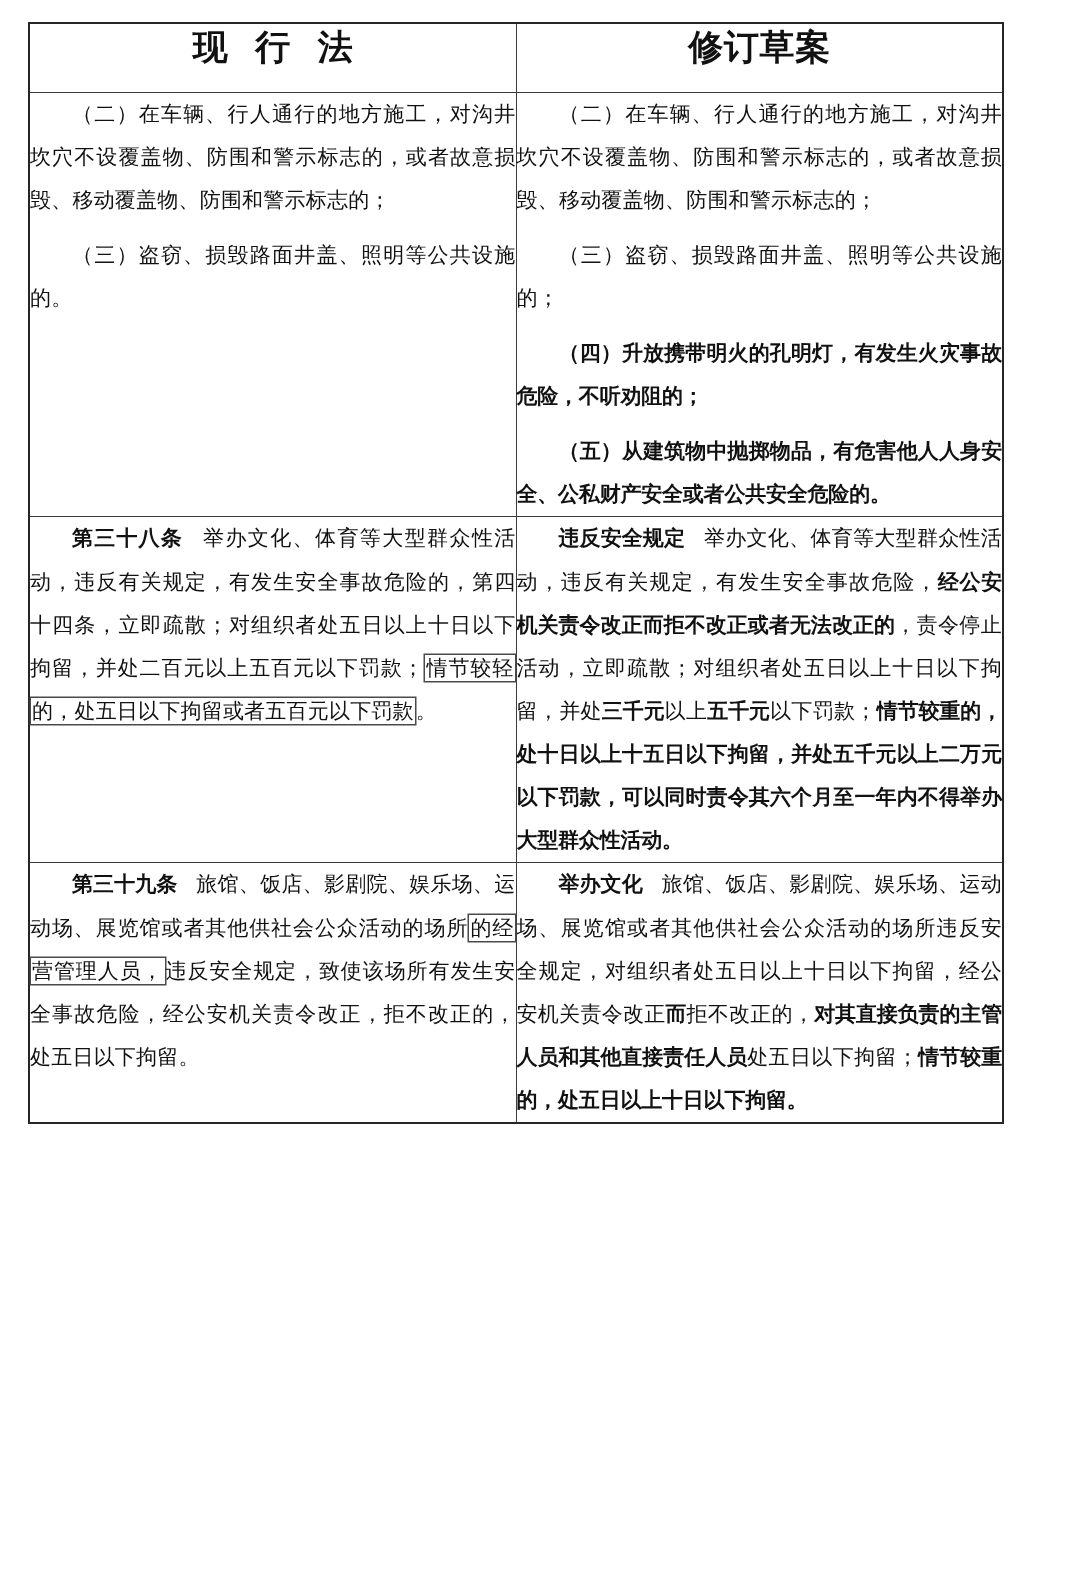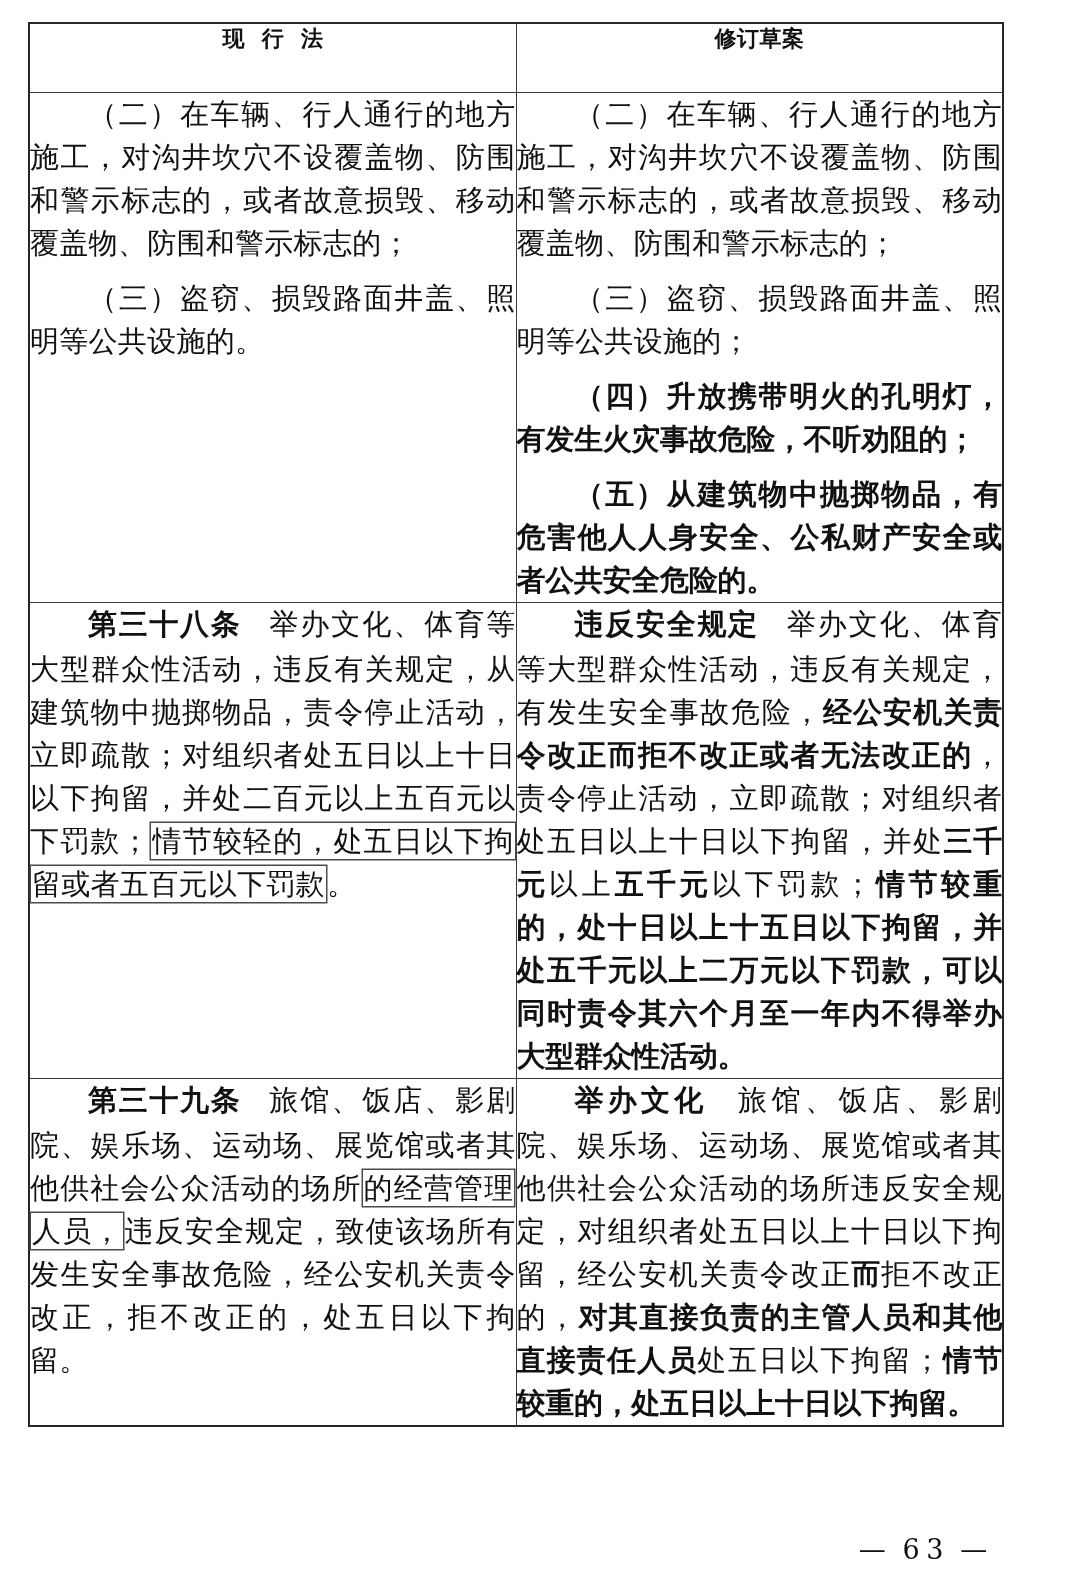--- a/index.html
+++ b/index.html
@@ -42,35 +42,35 @@
     border: 1px solid #3a3a3a;
     vertical-align: top;
     padding: 0;
   }
 
   .head-cell {
     height: 68px;
     text-align: center;
     vertical-align: middle;
     font-weight: 700;
-    font-size: 22px;
+    font-size: 35px;
     letter-spacing: 0.22em;
     text-indent: 0.22em;
     font-family: "DejaVu Sans", "Liberation Sans", sans-serif;
     color: #111;
   }
   .head-cell.plain { letter-spacing: 0.02em; text-indent: 0.02em; margin-top: 20px; }
 
   .body-cell {
     padding: 12px 14px 16px 14px;
   }
 
   
   .para {
-    font-size: 29px;
+    font-size: 21px;
     line-height: 43px;
     text-align: justify;
     text-justify: inter-ideograph;
     text-indent: 2em;
     margin: 0;
     letter-spacing: 0.01em;
     color: #111;
     font-family: "DejaVu Serif", "Liberation Serif", serif;
   }
   .para + .para { margin-top: 12px; }
@@ -137,34 +137,31 @@
           </td>
           <td class="body-cell">
             <p class="para"><span>（二）在车辆、行人通行的地方施工，对沟井坎穴不设覆盖物、防围和警示标志的，或者故意损毁、移动覆盖物、防围和警示标志的；</span></p>
             <p class="para"><span>（三）盗窃、损毁路面井盖、照明等公共设施的；</span></p>
             <p class="para"><span class="b">（四）升放携带明火的孔明灯，有发生火灾事故危险，不听劝阻的；</span></p>
             <p class="para"><span class="b">（五）从建筑物中抛掷物品，有危害他人人身安全、公私财产安全或者公共安全危险的。</span></p>
           </td>
         </tr>
         <tr class="body-row">
           <td class="body-cell">
-            <p class="para"><span class="artno">第三十八条</span><span class="gap">&nbsp;</span><span>举办文化、体育等大型群众性活动，违反有关规定，从建筑物中抛掷物品，责令停止活动，立即疏散；对组织者处五日以上十日以下拘留，并处二百元以上五百元以下罚款；</span><span class="del">情节较轻的，处五日以下拘留或者五百元以下罚款</span><span>。</span></p>
+            <p class="para"><span class="artno">第三十八条</span><span class="gap">&nbsp;</span><span>举办文化、体育等大型群众性活动，违反有关规定，有发生安全事故危险的，第四十四条，立即疏散；对组织者处五日以上十日以下拘留，并处二百元以上五百元以下罚款；</span><span class="del">情节较轻的，处五日以下拘留或者五百元以下罚款</span><span>。</span></p>
           </td>
           <td class="body-cell">
             <p class="para"><span class="artno">违反安全规定</span><span class="gap">&nbsp;</span><span>举办文化、体育等大型群众性活动，违反有关规定，有发生安全事故危险，</span><span class="b">经公安机关责令改正而拒不改正或者无法改正的</span><span>，责令停止活动，立即疏散；对组织者处五日以上十日以下拘留，并处</span><span class="b">三千元</span><span>以上</span><span class="b">五千元</span><span>以下罚款；</span><span class="b">情节较重的，处十日以上十五日以下拘留，并处五千元以上二万元以下罚款，可以同时责令其六个月至一年内不得举办大型群众性活动。</span></p>
           </td>
         </tr>
         <tr class="body-row">
           <td class="body-cell">
             <p class="para"><span class="artno">第三十九条</span><span class="gap">&nbsp;</span><span>旅馆、饭店、影剧院、娱乐场、运动场、展览馆或者其他供社会公众活动的场所</span><span class="del">的经营管理人员，</span><span>违反安全规定，致使该场所有发生安全事故危险，经公安机关责令改正，拒不改正的，处五日以下拘留。</span></p>
           </td>
           <td class="body-cell">
             <p class="para"><span class="artno">举办文化</span><span class="gap">&nbsp;</span><span>旅馆、饭店、影剧院、娱乐场、运动场、展览馆或者其他供社会公众活动的场所违反安全规定，对组织者处五日以上十日以下拘留，经公安机关责令改正</span><span class="b">而</span><span>拒不改正的，</span><span class="b">对其直接负责的主管人员和其他直接责任人员</span><span>处五日以下拘留；</span><span class="b">情节较重的，处五日以上十日以下拘留。</span></p>
           </td>
         </tr>
       </tbody>
   </table>
 
-  <div class="footer">
-    <span class="dash">—</span><span>63</span><span class="dash">—</span>
-  </div>
 
 </div>
 
 </body></html>

